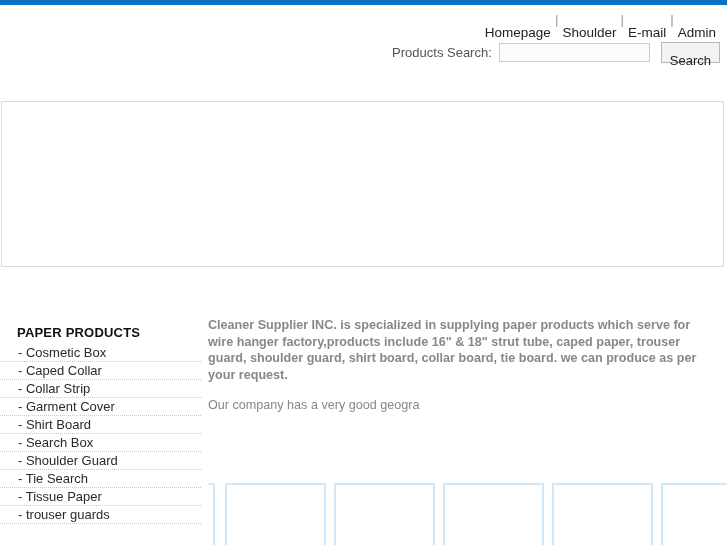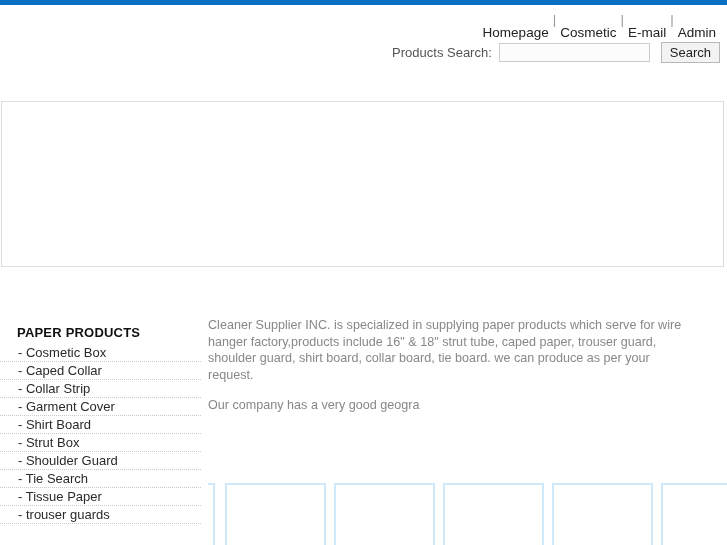--- a/index.html
+++ b/index.html
@@ -85,21 +85,21 @@
     font-size: 12px;
     color: #333333;
     padding: 0 3px;
     box-sizing: content-box;
     outline: none;
   }
   #search-button {
     margin-left: 11px;
     height: 21px;
     min-width: 52px;
-    padding: 0 8px;
+    padding: 8px 8px;
     border: 1px solid #b8b8b8;
     background: #f3f3f3;
     font-family: "Liberation Sans", sans-serif;
     font-size: 13px;
     color: #222222;
     cursor: pointer;
     line-height: 19px;
   }
 
   
@@ -164,20 +164,21 @@
   }
   #intro-p1, #intro-p2 {
     font-size: 12.6px;
     line-height: 16.5px;
     color: #888888;
     margin: 0;
     width: 489px;
   }
   #intro-p1 {
     padding-top: 45px;
+    font-weight: bold;
   }
   #intro-p2 {
     padding-top: 14px;
   }
 
   
   #thumb-row {
     position: absolute;
     left: 0;
     top: 211px;
@@ -202,21 +203,21 @@
 </head>
 <body>
 
 <div id="top-strip"></div>
 
 <div id="header">
 
   <div id="nav-links">
     <span class="nav-link">Homepage</span>
     <span class="nav-sep">|</span>
-    <span class="nav-link">Cosmetic</span>
+    <span class="nav-link">Shoulder</span>
     <span class="nav-sep">|</span>
     <span class="nav-link">E-mail</span>
     <span class="nav-sep">|</span>
     <span class="nav-link">Admin</span>
   </div>
 
   <div id="search-row">
     <span id="search-label">Products Search:</span>
     <input id="search-input" type="text" placeholder="" style="">
     <button id="search-button">Search</button>
@@ -229,21 +230,21 @@
 <div id="content">
 
   <div id="sidebar">
     <div id="sidebar-title">PAPER PRODUCTS</div>
     <div id="sidebar-list">
         <div class="sidebar-item"><span class="dash">- </span><span>Cosmetic Box</span></div>
         <div class="sidebar-item"><span class="dash">- </span><span>Caped Collar</span></div>
         <div class="sidebar-item"><span class="dash">- </span><span>Collar Strip</span></div>
         <div class="sidebar-item"><span class="dash">- </span><span>Garment Cover</span></div>
         <div class="sidebar-item"><span class="dash">- </span><span>Shirt Board</span></div>
-        <div class="sidebar-item"><span class="dash">- </span><span>Strut Box</span></div>
+        <div class="sidebar-item"><span class="dash">- </span><span>Search Box</span></div>
         <div class="sidebar-item"><span class="dash">- </span><span>Shoulder Guard</span></div>
         <div class="sidebar-item"><span class="dash">- </span><span>Tie Search</span></div>
         <div class="sidebar-item"><span class="dash">- </span><span>Tissue Paper</span></div>
         <div class="sidebar-item"><span class="dash">- </span><span>trouser guards</span></div>
       </div>
   </div>
 
   <div id="main">
     <p id="intro-p1">Cleaner Supplier INC. is specialized in supplying paper products which serve for wire hanger factory,products include 16" &amp; 18" strut tube, caped paper, trouser guard, shoulder guard, shirt board, collar board, tie board. we can produce as per your request.</p>
     <p id="intro-p2">Our company has a very good geogra</p>

